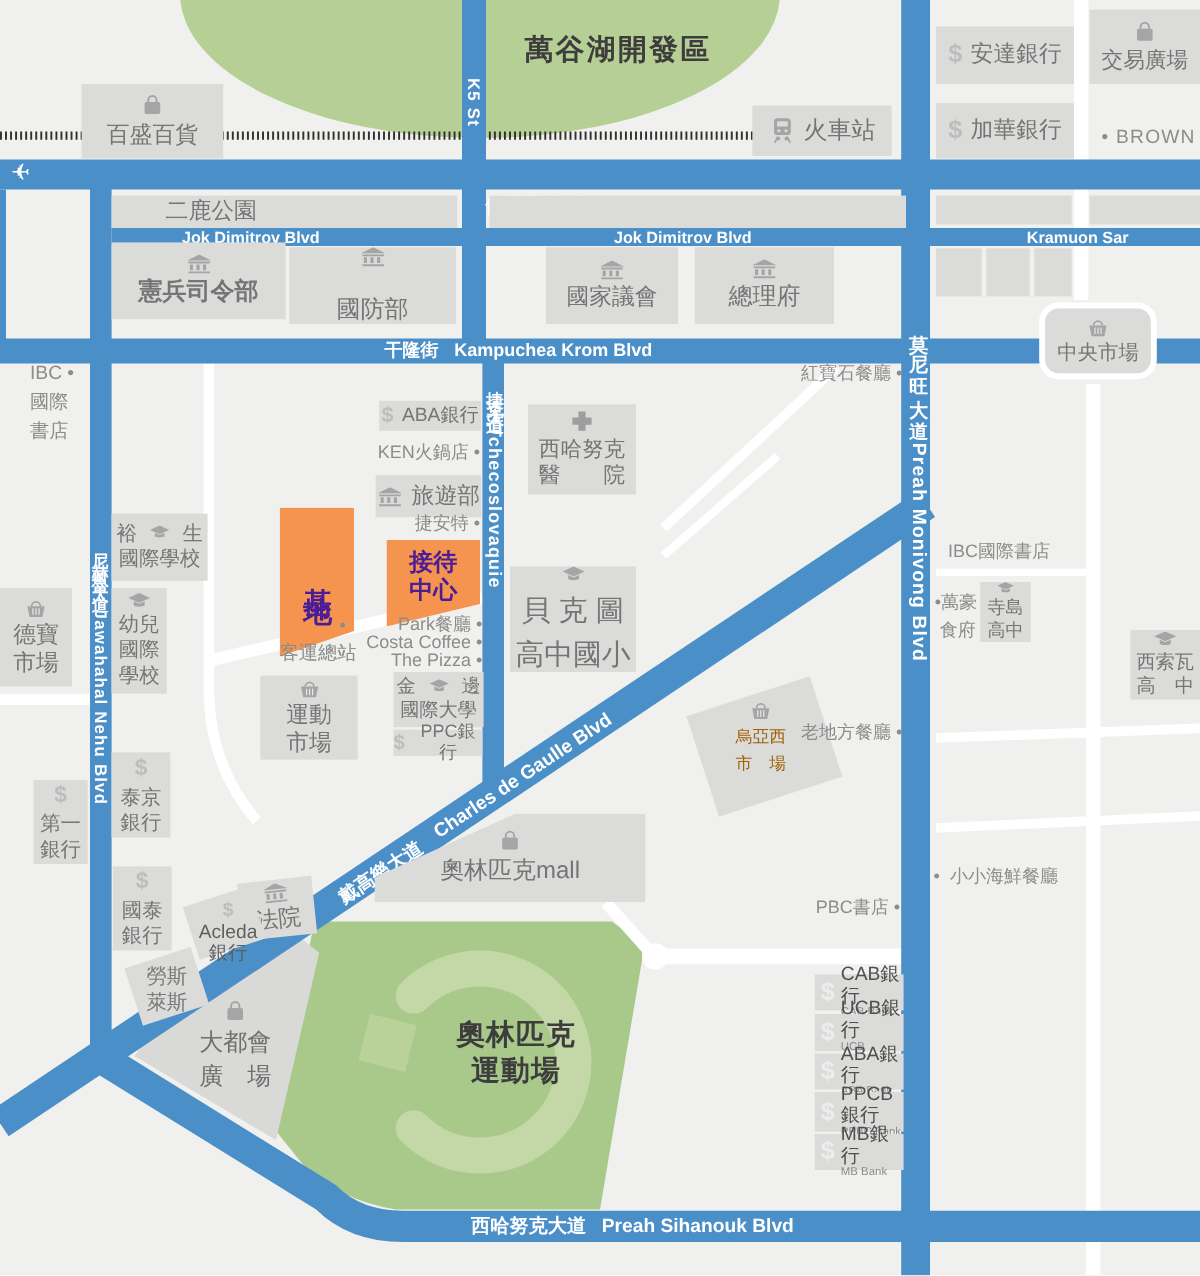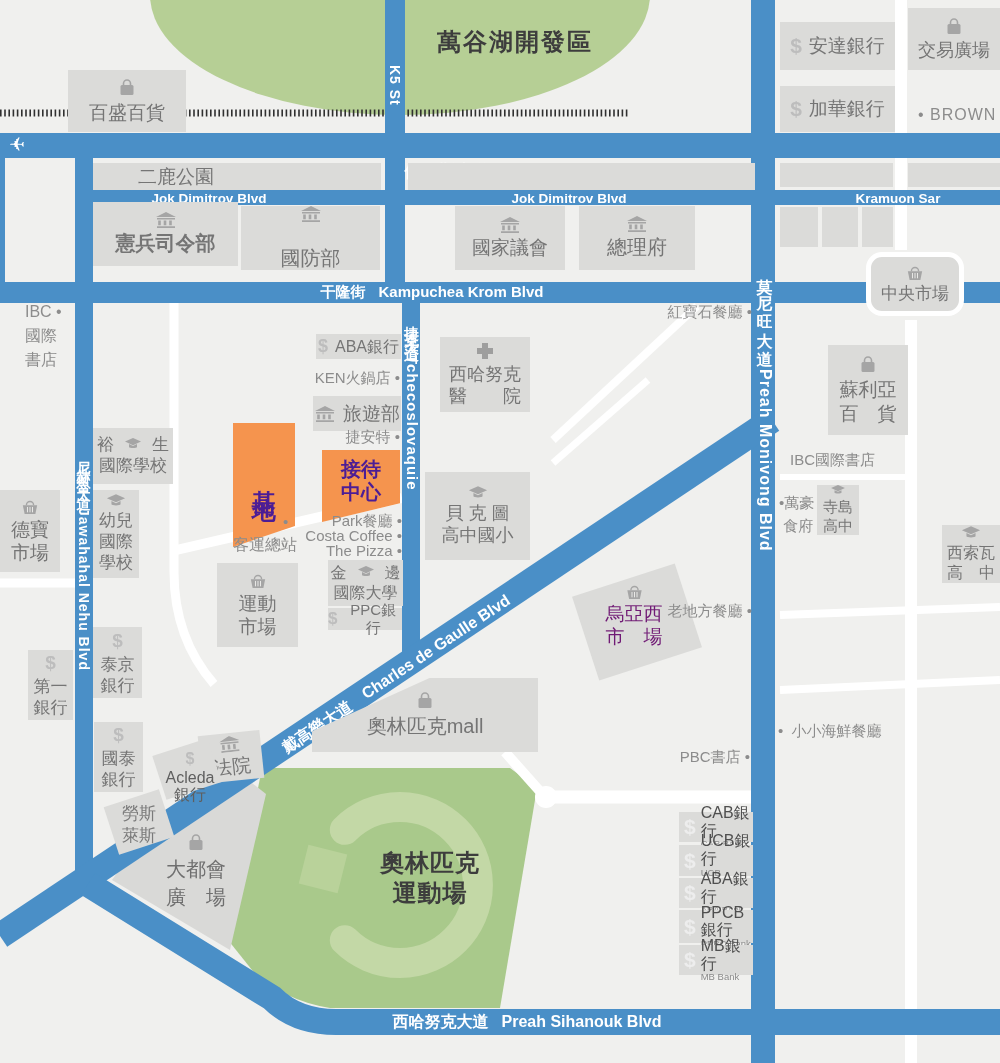--- a/index.html
+++ b/index.html
@@ -108,20 +108,32 @@
       <div class="plane" style="left: 9px; top: 133px; font-size: 19px;">✈</div>
     </div>
   <div id="buildings" class="layer">
       <div class="bldg" style="left: 68px; top: 70px; width: 118px; height: 62px; font-size: 19px;">
         <svg class="ic" width="20" height="20" viewBox="0 0 20 20">
           <path d="M6.5 7V5.5a3.5 3.5 0 0 1 7 0V7" fill="none" stroke="#A5A5A5" stroke-width="1.6"></path>
           <rect x="3.5" y="7" width="13" height="10" rx="1.5" fill="#A5A5A5"></rect>
         </svg>
         <div>百盛百貨</div>
       </div>
+      <div class="bldg rowl" style="left: 627px; top: 88px; width: 116px; height: 42px; font-size: 20px;">
+        <svg class="ic" width="22" height="24" viewBox="0 0 22 24">
+          <rect x="4" y="1.5" width="14" height="14" rx="3" fill="#A5A5A5"></rect>
+          <rect x="6.5" y="4" width="9" height="4.5" rx="1" fill="#DBDBD9"></rect>
+          <circle cx="8" cy="12" r="1.3" fill="#DBDBD9"></circle>
+          <circle cx="14" cy="12" r="1.3" fill="#DBDBD9"></circle>
+          <circle cx="7.5" cy="18.5" r="1.7" fill="#A5A5A5"></circle>
+          <circle cx="14.5" cy="18.5" r="1.7" fill="#A5A5A5"></circle>
+          <path d="M7 17 4.5 22 M15 17l2.5 5" stroke="#A5A5A5" stroke-width="1.4" fill="none"></path>
+        </svg>
+        <div>火車站</div>
+      </div>
       <div class="bldg" style="left: 93px; top: 163px; width: 288px; height: 27px; font-size: 19px; align-items: flex-start; padding-left: 45px;">
         <div>二鹿公園</div>
       </div>
       <div class="bldg" style="left: 408px; top: 163px; width: 347px; height: 27px; font-size: 16px;"></div>
       <div class="bldg" style="left: 780px; top: 163px; width: 113px; height: 24px; font-size: 16px;"></div>
       <div class="bldg" style="left: 908px; top: 163px; width: 92px; height: 24px; font-size: 16px;"></div>
       <div class="bldg" style="left: 93px; top: 202px; width: 145px; height: 64px; font-size: 20px; font-weight: bold;">
         <svg class="ic" width="22" height="16" viewBox="0 0 22 16">
           <path fill="#A5A5A5" d="M11 0 1 5h20Z M2 6h18v1.6H2Z M3.2 8.4h2.6v4.8H3.2Z M8.7 8.4h2.6v4.8H8.7Z M14.2 8.4h2.6v4.8h-2.6Z M2 14.2h18V16H2Z"></path>
         </svg>
@@ -164,46 +176,38 @@
         <div>交易廣場</div>
       </div>
       <div class="bldg" style="left: 866px; top: 252px; width: 98px; height: 64px; font-size: 17px; border: 5px solid rgb(255, 255, 255); border-radius: 16px;">
         <svg class="ic" width="20" height="17" viewBox="0 0 22 19">
           <path d="M7 8a4 4 0 0 1 8 0" fill="none" stroke="#A5A5A5" stroke-width="1.6"></path>
           <path d="M3 8h16l-2 10H5Z" fill="#A5A5A5"></path>
           <path d="M8.2 10v6 M11 10v6 M13.8 10v6" stroke="#F0F0EE" stroke-width="1"></path>
         </svg>
         <div>中央市場</div>
       </div>
-      <div class="bldg" style="left: 828px; top: 345px; width: 80px; height: 90px; font-size: 19px;">
-        <svg class="ic" width="20" height="20" viewBox="0 0 20 20">
-          <path d="M6.5 7V5.5a3.5 3.5 0 0 1 7 0V7" fill="none" stroke="#A5A5A5" stroke-width="1.6"></path>
-          <rect x="3.5" y="7" width="13" height="10" rx="1.5" fill="#A5A5A5"></rect>
-        </svg>
-        <div>蘇利亞</div>
-        <div>百　貨</div>
-      </div>
       <div class="bldg rowl" style="left: 316px; top: 334px; width: 85px; height: 25px; font-size: 16px;">
         <span class="ic dollar" style="font-size:18px">$</span>
         <div>ABA銀行</div>
       </div>
       <div class="bldg rowl" style="left: 313px; top: 396px; width: 88px; height: 35px; font-size: 19px;">
         <svg class="ic" width="22" height="16" viewBox="0 0 22 16">
           <path fill="#A5A5A5" d="M11 0 1 5h20Z M2 6h18v1.6H2Z M3.2 8.4h2.6v4.8H3.2Z M8.7 8.4h2.6v4.8H8.7Z M14.2 8.4h2.6v4.8h-2.6Z M2 14.2h18V16H2Z"></path>
         </svg>
         <div>旅遊部</div>
       </div>
       <div class="bldg" style="left: 440px; top: 337px; width: 90px; height: 75px; font-size: 18px;">
         <svg class="ic" width="20" height="20" viewBox="0 0 20 20">
           <path fill="#9E9E9E" d="M7 2h6v5h5v6h-5v5H7v-5H2V7h5Z"></path>
         </svg>
         <div>西哈努克</div>
         <div>醫　　院</div>
       </div>
-      <div class="bldg" style="left: 425px; top: 472px; width: 105px; height: 88px; font-size: 18px;">
+      <div class="bldg" style="left: 425px; top: 472px; width: 105px; height: 88px; font-size: 24px; justify-content: space-between;">
         <svg class="ic" width="20" height="14" viewBox="0 0 22 15">
           <path fill="#A5A5A5" d="M11 0 1 4.5l10 4.5 10-4.5Z"></path>
           <path fill="#A5A5A5" d="M6 7.6v3.6c0 1.6 10 1.6 10 0V7.6l-5 2.3Z"></path>
         </svg>
         <div>貝 克 圖</div>
         <div>高中國小</div>
       </div>
       <div class="bldg" style="left: 93px; top: 428px; width: 80px; height: 56px; font-size: 17px;">
         <div class="midrow">
           <span>裕</span>
@@ -257,21 +261,21 @@
       <div class="bldg" style="left: 158px; top: 746px; width: 58px; height: 46px; font-size: 16px; transform: rotate(-18deg);"></div>
       <div class="bldg" style="left: 110px; top: 797px; width: 58px; height: 50px; font-size: 16px; transform: rotate(-18deg);"></div>
       <div class="bldg" style="left: 312px; top: 678px; width: 226px; height: 74px; font-size: 20px; clip-path: polygon(0px 72%, 52% 0px, 100% 0px, 100% 100%, 0px 100%);">
         <svg class="ic" width="20" height="20" viewBox="0 0 20 20">
           <path d="M6.5 7V5.5a3.5 3.5 0 0 1 7 0V7" fill="none" stroke="#A5A5A5" stroke-width="1.6"></path>
           <rect x="3.5" y="7" width="13" height="10" rx="1.5" fill="#A5A5A5"></rect>
         </svg>
         <div>奧林匹克mall</div>
       </div>
       <div class="bldg" style="left: 583px; top: 578px; width: 108px; height: 88px; font-size: 16px; transform: rotate(-18deg);"></div>
-      <div class="bldg" style="left: 217px; top: 563px; width: 81px; height: 84px; font-size: 19px;">
+      <div class="bldg" style="left: 217px; top: 563px; width: 81px; height: 70px; font-size: 19px;">
         <svg class="ic" width="20" height="17" viewBox="0 0 22 19">
           <path d="M7 8a4 4 0 0 1 8 0" fill="none" stroke="#A5A5A5" stroke-width="1.6"></path>
           <path d="M3 8h16l-2 10H5Z" fill="#A5A5A5"></path>
           <path d="M8.2 10v6 M11 10v6 M13.8 10v6" stroke="#F0F0EE" stroke-width="1"></path>
         </svg>
         <div>運動</div>
         <div>市場</div>
       </div>
       <div class="bldg" style="left: 328px; top: 560px; width: 75px; height: 46px; font-size: 16px;">
         <div class="midrow">
@@ -360,21 +364,21 @@
       <div class="poi" style="font-size: 15px; line-height: 16px; top: 543px; right: 598px; text-align: right;"><div>The Pizza •</div></div>
       <div class="poi" style="font-size: 15px; line-height: 17px; top: 303px; right: 248px; text-align: right;"><div>紅寶石餐廳 •</div></div>
       <div class="poi" style="font-size: 15px; line-height: 17px; top: 602px; right: 248px; text-align: right;"><div>老地方餐廳 •</div></div>
       <div class="poi" style="font-size: 15px; line-height: 17px; top: 722px; left: 778px;"><div>•  小小海鮮餐廳</div></div>
       <div class="poi" style="font-size: 15px; line-height: 17px; top: 748px; right: 250px; text-align: right;"><div>PBC書店 •</div></div>
       <div class="poi" style="font-size: 16px; line-height: 18px; top: 106px; letter-spacing: 1px; left: 918px;"><div>• BROWN</div></div>
       <div class="poi" style="font-size: 15px; line-height: 17px; top: 451px; left: 790px;"><div>IBC國際書店</div></div>
       <div class="poi" style="font-size: 15px; line-height: 23px; top: 491px; left: 779px;"><div>•萬豪</div><div> 食府</div></div>
       <div class="poi" style="font-size: 16px; line-height: 17px; top: 750px; color: rgb(95, 95, 95); left: 190px; transform: translateX(-50%); text-align: center;"><span class="ic dollar" style="font-size:16px">$</span><div>Acleda</div><div>銀行</div></div>
       <div class="poi" style="font-size: 17px; line-height: 22px; top: 803px; color: rgb(122, 122, 122); left: 139px; transform: translateX(-50%); text-align: center;"><div>勞斯</div><div>萊斯</div></div>
-      <div class="poi" style="font-size: 19px; line-height: 23px; top: 583px; color: #701a75; left: 634px; transform: translateX(-50%); text-align: center;"><svg class="ic" width="20" height="17" viewBox="0 0 22 19">
+      <div class="poi" style="font-size: 14px; line-height: 23px; top: 583px; color: #a16207; left: 634px; transform: translateX(-50%); text-align: center;"><svg class="ic" width="20" height="17" viewBox="0 0 22 19">
           <path d="M7 8a4 4 0 0 1 8 0" fill="none" stroke="#A5A5A5" stroke-width="1.6"></path>
           <path d="M3 8h16l-2 10H5Z" fill="#A5A5A5"></path>
           <path d="M8.2 10v6 M11 10v6 M13.8 10v6" stroke="#F0F0EE" stroke-width="1"></path>
         </svg><div>烏亞西</div><div>市　場</div></div>
       <div class="poi" style="font-size: 20px; line-height: 28px; top: 833px; color: rgb(111, 111, 111); left: 196px; transform: translateX(-50%); text-align: center;"><svg class="ic" width="20" height="20" viewBox="0 0 20 20">
           <path d="M6.5 7V5.5a3.5 3.5 0 0 1 7 0V7" fill="none" stroke="#A5A5A5" stroke-width="1.6"></path>
           <rect x="3.5" y="7" width="13" height="10" rx="1.5" fill="#A5A5A5"></rect>
         </svg><div>大都會</div><div>廣　場</div></div>
     </div>
   <div id="areas" class="layer">

